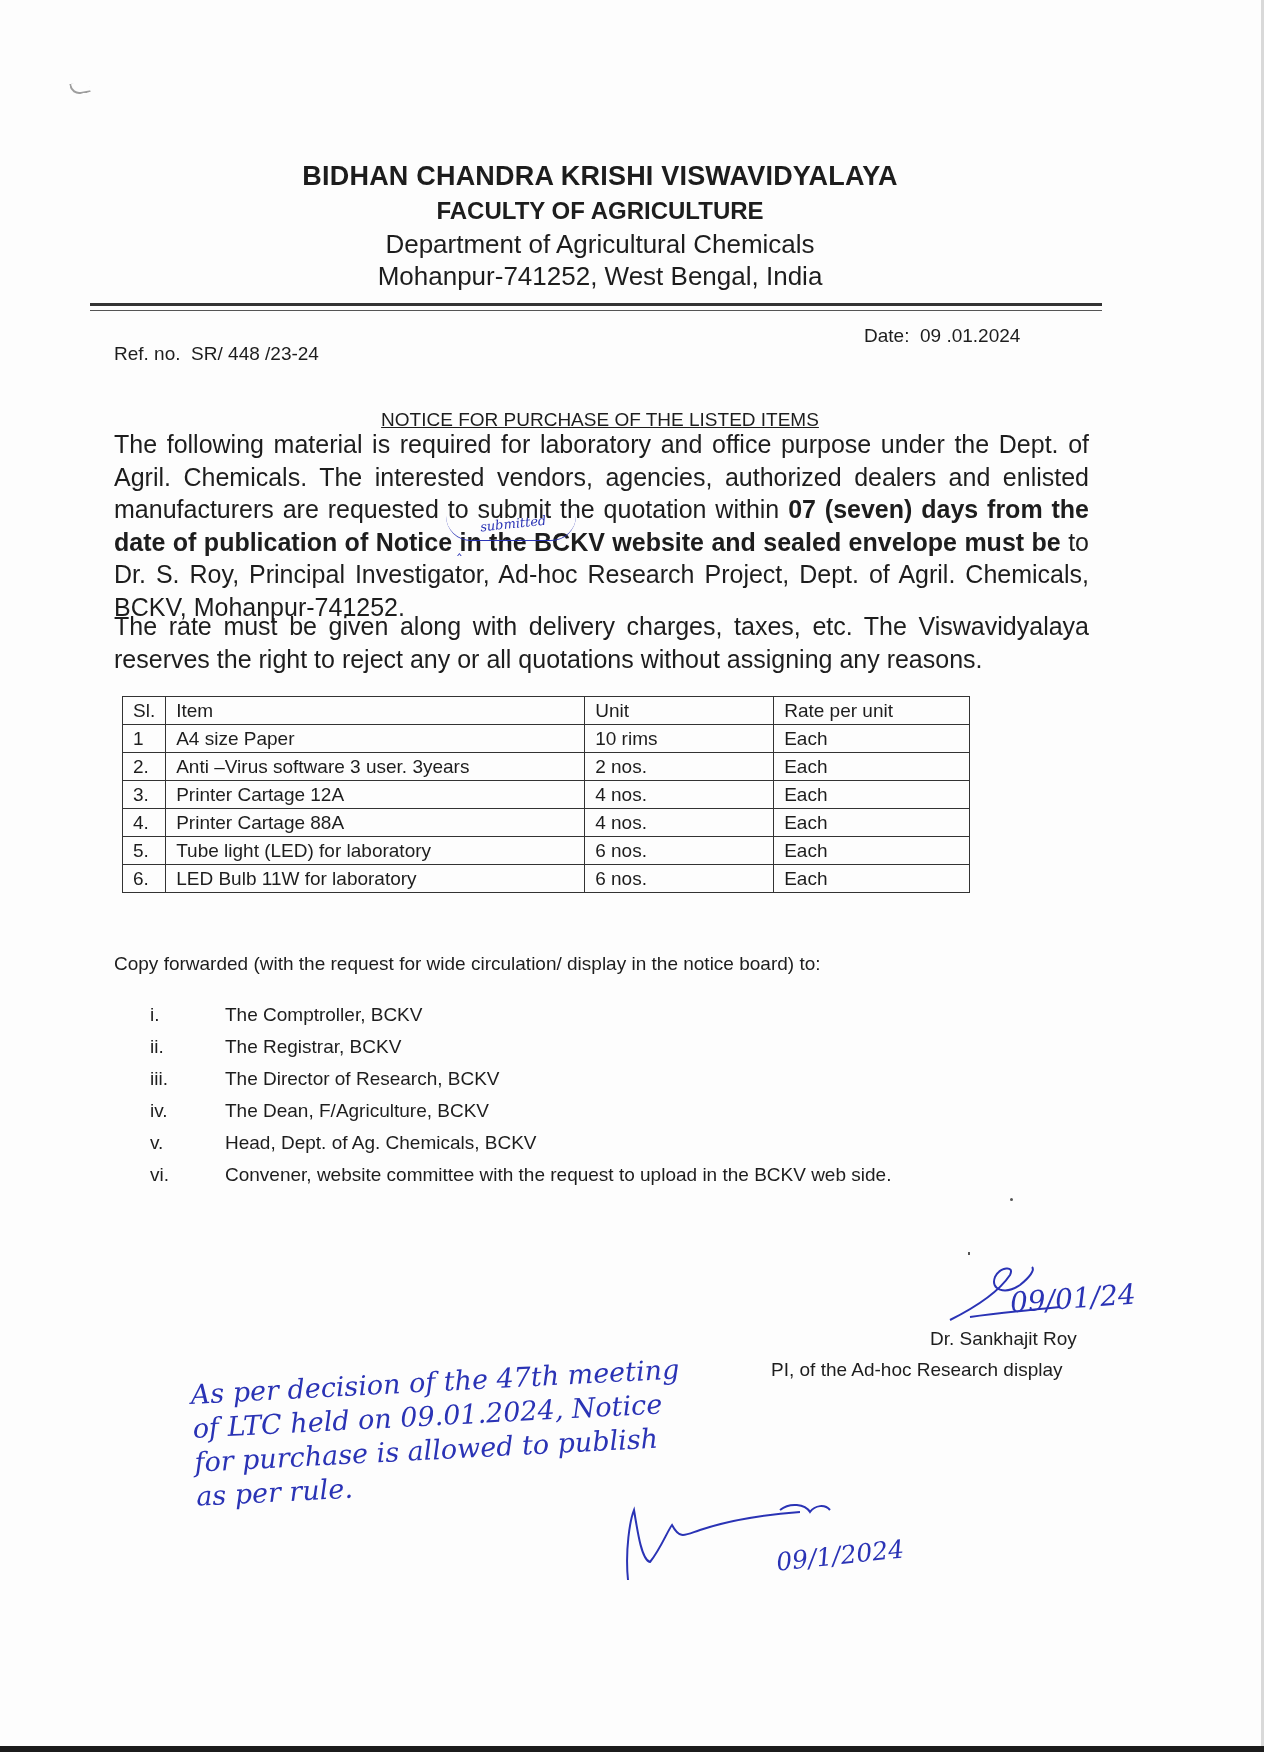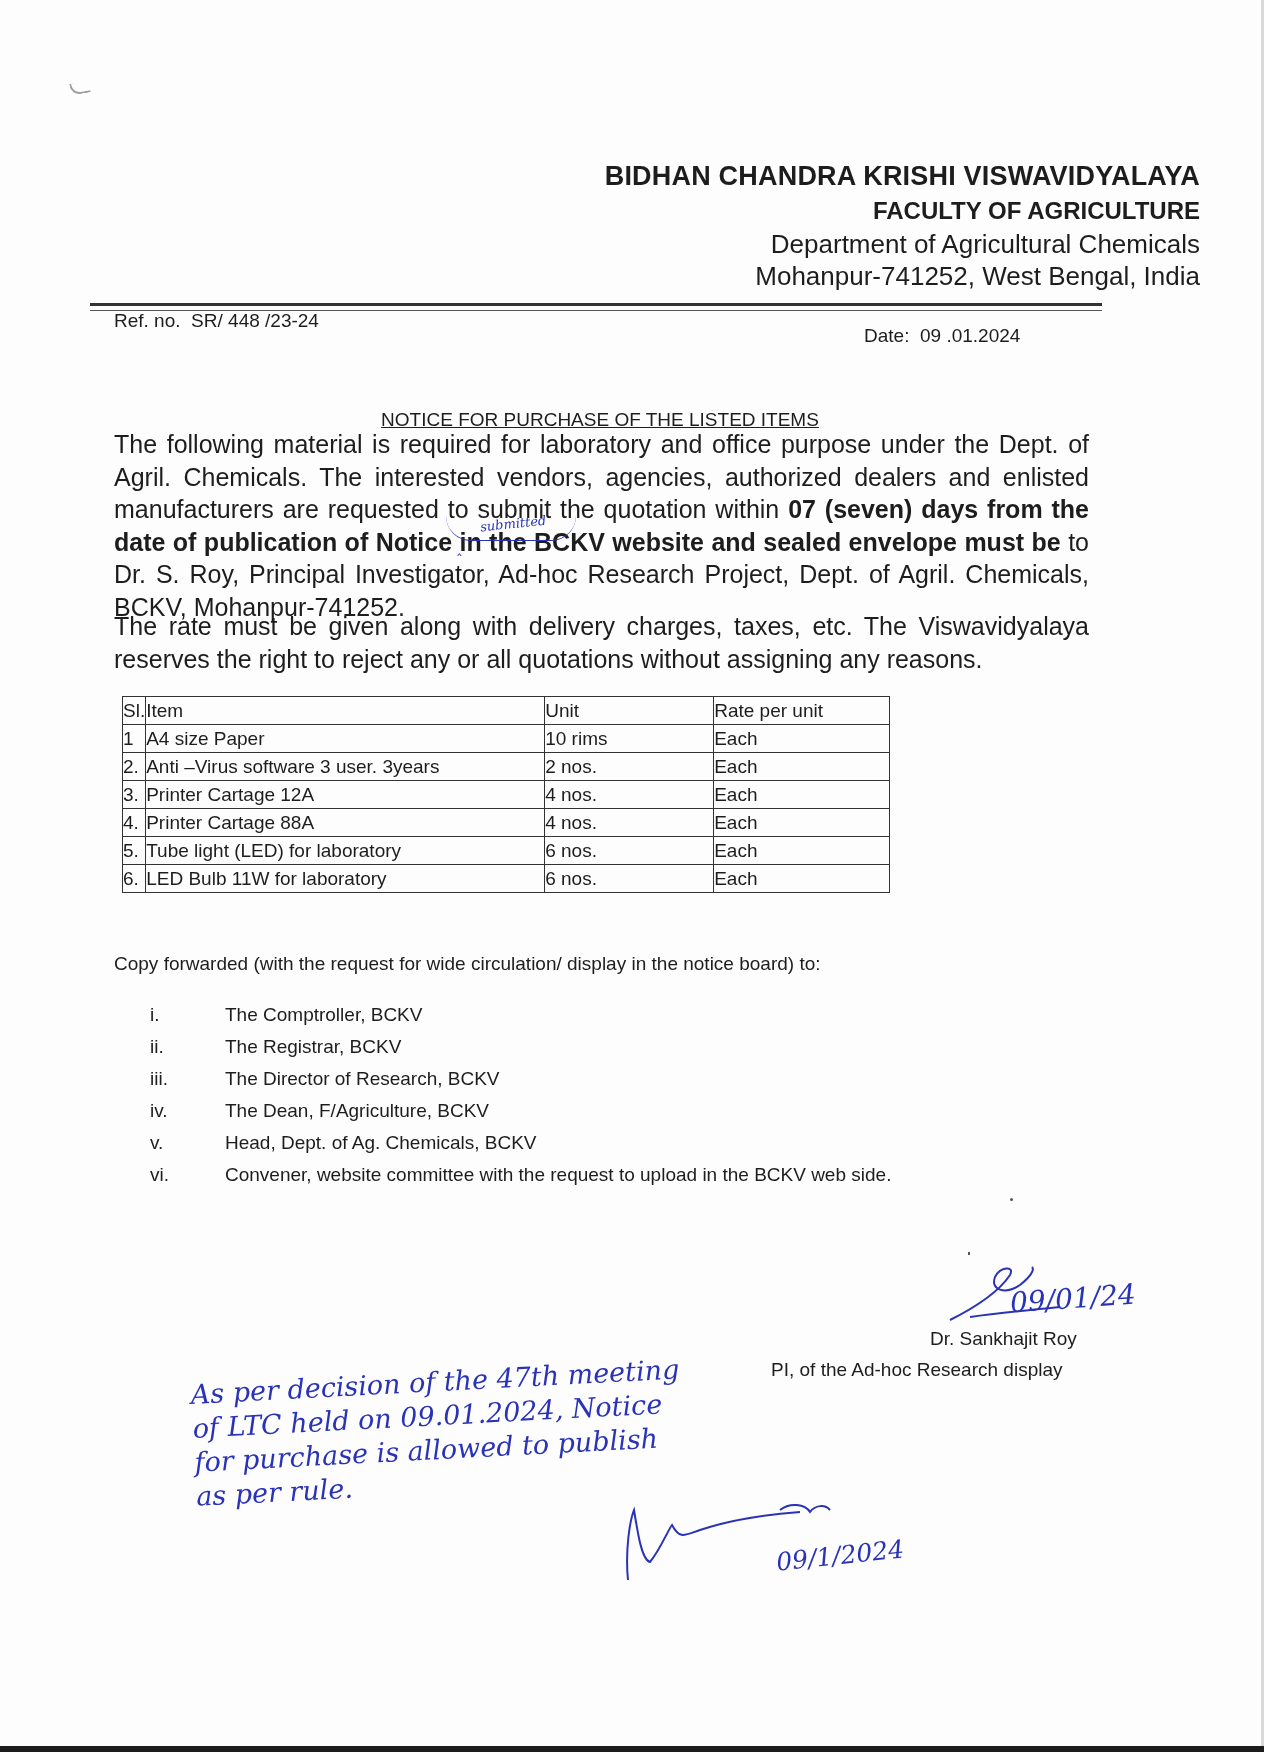--- a/index.html
+++ b/index.html
@@ -6,45 +6,45 @@
     body {
       width: 1264px; height: 1752px; position: relative; overflow: hidden;
       background: #fdfdfd;
       font-family: "Liberation Sans", "DejaVu Sans", sans-serif;
       color: #1d1d1d;
     }
     .page-edge-right { position: absolute; top: 0; right: 0; width: 3px; height: 1752px; background: #d9d9d9; }
     .page-edge-bottom { position: absolute; left: 0; bottom: 0; width: 1264px; height: 6px; background: #1c1c1c; }
     .corner-mark { position: absolute; left: 70px; top: 82px; width: 18px; height: 10px; border-left: 2px solid #777; border-bottom: 2px solid #777; border-radius: 0 0 0 10px; transform: rotate(-10deg); opacity: .7; }
 
-    .letterhead { position: absolute; top: 158px; left: 0; width: 1200px; text-align: right; }
+    .letterhead { position: absolute; top: 158px; left: 0; width: 1200px; text-align: center; }
     .uni-name { font-size: 27px; font-weight: bold; letter-spacing: 0.2px; line-height: 36px; }
     .faculty { font-size: 24px; font-weight: bold; line-height: 34px; }
     .dept, .address { font-size: 26px; line-height: 32px; }
 
     .rule-thick { position: absolute; left: 90px; top: 303px; width: 1012px; height: 3px; background: #333; }
     .rule-thin { position: absolute; left: 90px; top: 310px; width: 1012px; height: 1px; background: #555; }
 
-    .ref-line { position: absolute; top: 310px; left: 114px; font-size: 19px; }
+    .ref-line { position: absolute; top: 343px; left: 114px; font-size: 19px; }
     .date-line { position: absolute; top: 325px; left: 864px; font-size: 19px; }
 
     .notice-title { position: absolute; top: 378px; left: 0; width: 1200px; text-align: center; font-size: 19px; text-decoration: underline; margin-top: 31px; }
 
     .para { position: absolute; left: 114px; width: 975px; font-size: 25px; line-height: 32.5px; text-align: justify; }
     .para1 { top: 428px; }
     .para2 { top: 610px; }
     .para b { font-weight: bold; }
 
     .handwriting { font-family: "DejaVu Serif", serif; font-style: italic; color: #2a33b5; }
     .insert-word { position: absolute; left: 480px; top: 516px; font-size: 13px; transform: rotate(-6deg); }
     .caret { position: absolute; left: 457px; top: 540px; font-size: 14px; color: #2a33b5; }
     .loop-mark { position: absolute; left: 446px; top: 516px; width: 130px; height: 24px; border-bottom: 1.5px solid #2a33b5; border-radius: 0 0 40px 40px; }
 
     table.items { position: absolute; left: 122px; top: 696px; border-collapse: collapse; font-size: 19px; }
-    table.items td, table.items th { border: 1.5px solid #333; padding: 0 0; height: 27px; font-weight: normal; text-align: left; white-space: nowrap; }
+    table.items td, table.items th { border: 1.5px solid #333; padding: 0 10px; height: 27px; font-weight: normal; text-align: left; white-space: nowrap; }
     .col-sl { width: 20px; }
     .col-item { width: 398px; }
     .col-unit { width: 168px; }
     .col-rate { width: 175px; }
 
     .copy-fwd { position: absolute; top: 953px; left: 114px; font-size: 19px; }
     .recipients { position: absolute; top: 1004px; left: 150px; font-size: 19px; margin: 0; padding: 0; list-style: none; }
     .recipients li { height: 32px; display: flex; }
     .recipients .num { width: 75px; }
 

